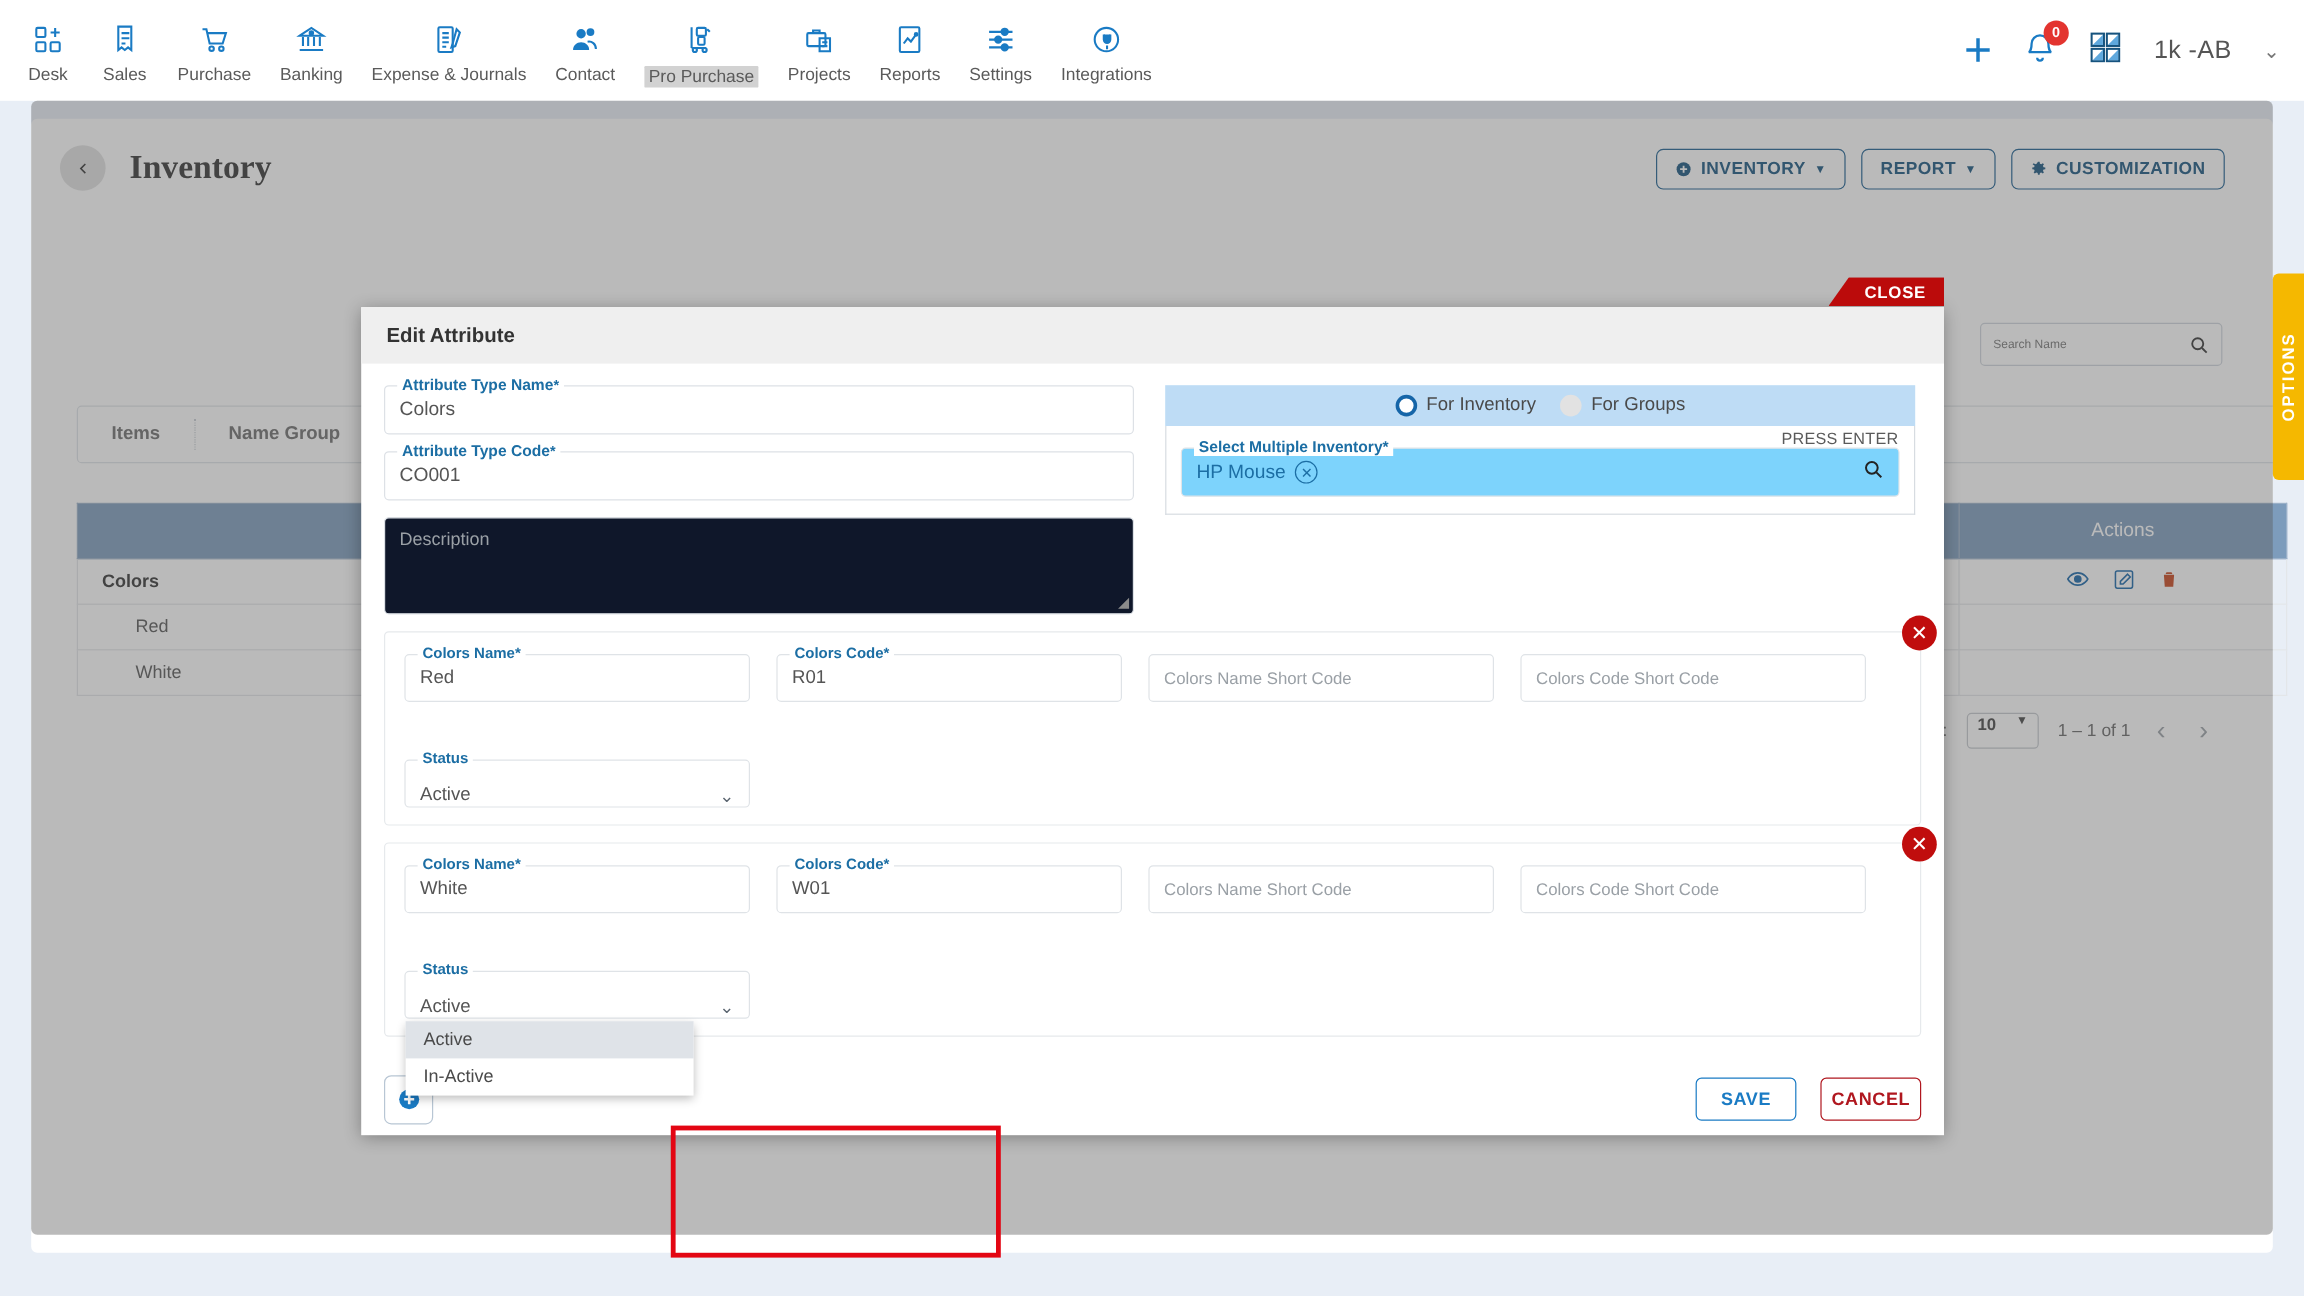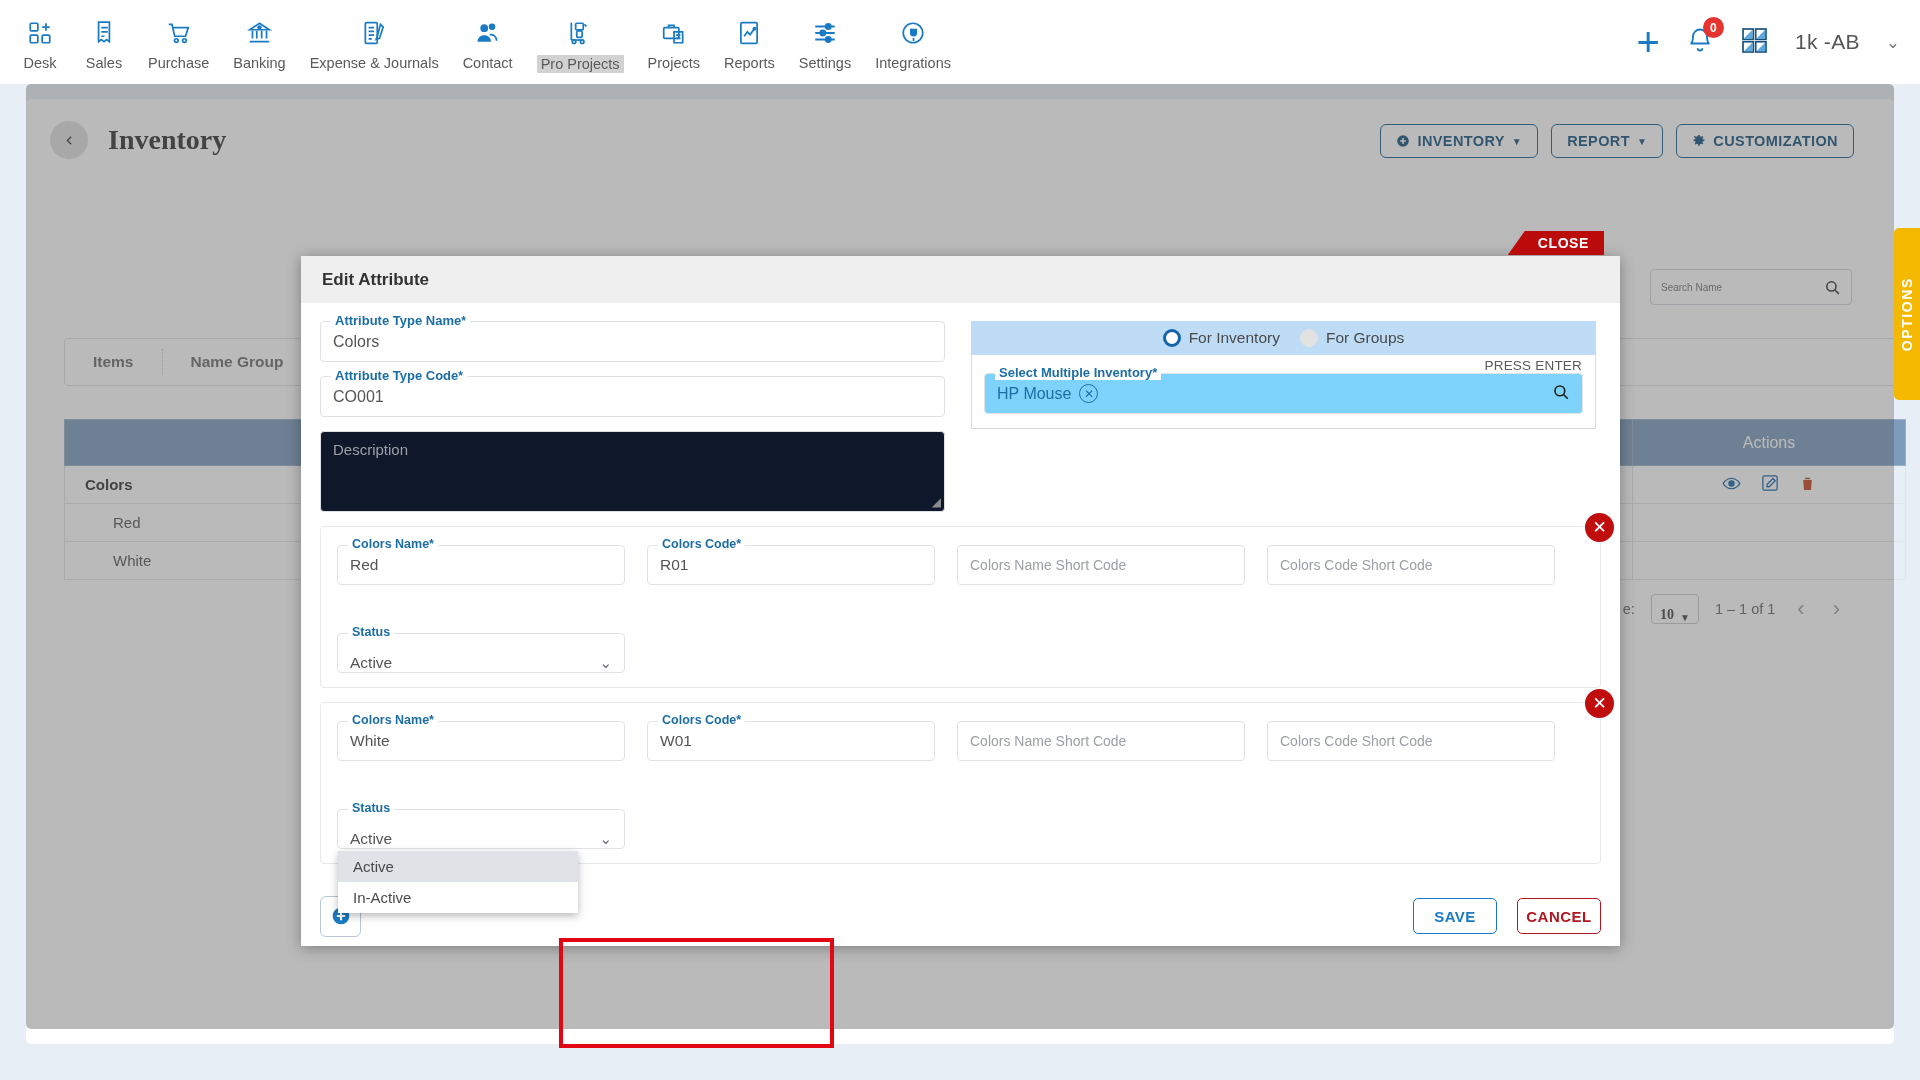--- a/index.html
+++ b/index.html
@@ -118,23 +118,23 @@
   .data-table td.bold-cell { font-weight: bold; color: #333; }
   .data-table td.indent-cell { padding-left: 48px; }
   .data-table td.actions-cell { text-align: center; padding-left: 0; }
   .act-ico { margin: 0 8px; cursor: pointer; display: inline-block; vertical-align: middle; }
 
   .paginator {
     position: absolute; top: 495px; right: 48px;
     display: flex; align-items: center; gap: 16px; color: #666; font-size: 14.5px;
   }
   .pg-select {
-    border: 1px solid #c4c9ce; border-radius: 4px; height: 30px; width: 48px;
-    display: flex; align-items: flex-end; justify-content: space-between;
-    padding: 0 8px; font-weight: bold; color: #444; font-size: 14px; cursor: pointer; font-family: Liberation Serif, serif;
+    border: 1px solid #c4c9ce; border-radius: 4px; height: 30px; width: 60px;
+    display: flex; align-items: flex-start; justify-content: space-between;
+    padding: 0 8px; font-weight: bold; color: #444; font-size: 14px; cursor: pointer;
   }
   .pg-arrow { font-size: 22px; color: #9aa0a6; cursor: pointer; padding: 0 6px; }
 
   
   .options-tab {
     position: absolute; top: 228px; right: 0;
     width: 26px; height: 172px; background: #f5b800;
     border-radius: 5px 0 0 5px;
     display: flex; align-items: center; justify-content: center;
     cursor: pointer; z-index: 4;
@@ -158,21 +158,21 @@
     width: 1319px; height: 690px;
     background: #ffffff;
     z-index: 20;
     box-shadow: 0 2px 14px rgba(0,0,0,0.32);
   }
   .modal-head {
     height: 47px; background: #efefef; display: flex; align-items: center;
     padding-left: 21px; font-size: 17px; font-weight: bold; color: #333;
   }
   .close-tab {
-    position: absolute; top: -25px; right: 16px;
+    position: absolute; top: -25px; right: 0;
     background: #bb0b0b; color: #fff; font-size: 14px; font-weight: bold;
     letter-spacing: .6px; padding: 4px 15px 4px 30px; z-index: 22;
     clip-path: polygon(17px 0, 100% 0, 100% 100%, 0 100%);
     cursor: pointer;
   }
 
   .modal-body { position: relative; padding: 18px 19px 0 19px; }
 
   .two-col { display: flex; gap: 26px; }
   .col-left { width: 625px; }
@@ -388,21 +388,21 @@
         <svg width="26" height="26" viewBox="0 0 24 24" fill="none" stroke="#1a7bc4" stroke-width="1.6">
           <path d="M4 2.5v16"></path>
             <path d="M4 18.5h11"></path>
             <circle cx="6.5" cy="20" r="1.6"></circle>
             <circle cx="14" cy="20" r="1.6"></circle>
           <rect x="8" y="3" width="7" height="6" rx="1"></rect>
             <rect x="9" y="10" width="5" height="6" rx="1"></rect>
           <path d="M16 4l2 2"></path>
         </svg>
       </span>
-      <span class="nav-label">Pro Projects</span>
+      <span class="nav-label">Pro Purchase</span>
     </div>
 
     <div class="nav-item">
       <span class="nav-icon">
         <svg width="26" height="26" viewBox="0 0 24 24" fill="none" stroke="#1a7bc4" stroke-width="1.6">
           <rect x="2.5" y="7" width="14" height="10" rx="1"></rect>
             <path d="M7 7V5h5v2"></path>
           <path d="M12 11h8v10h-8z"></path>
             <path d="M14 14h4M14 17h4"></path>
         </svg>

